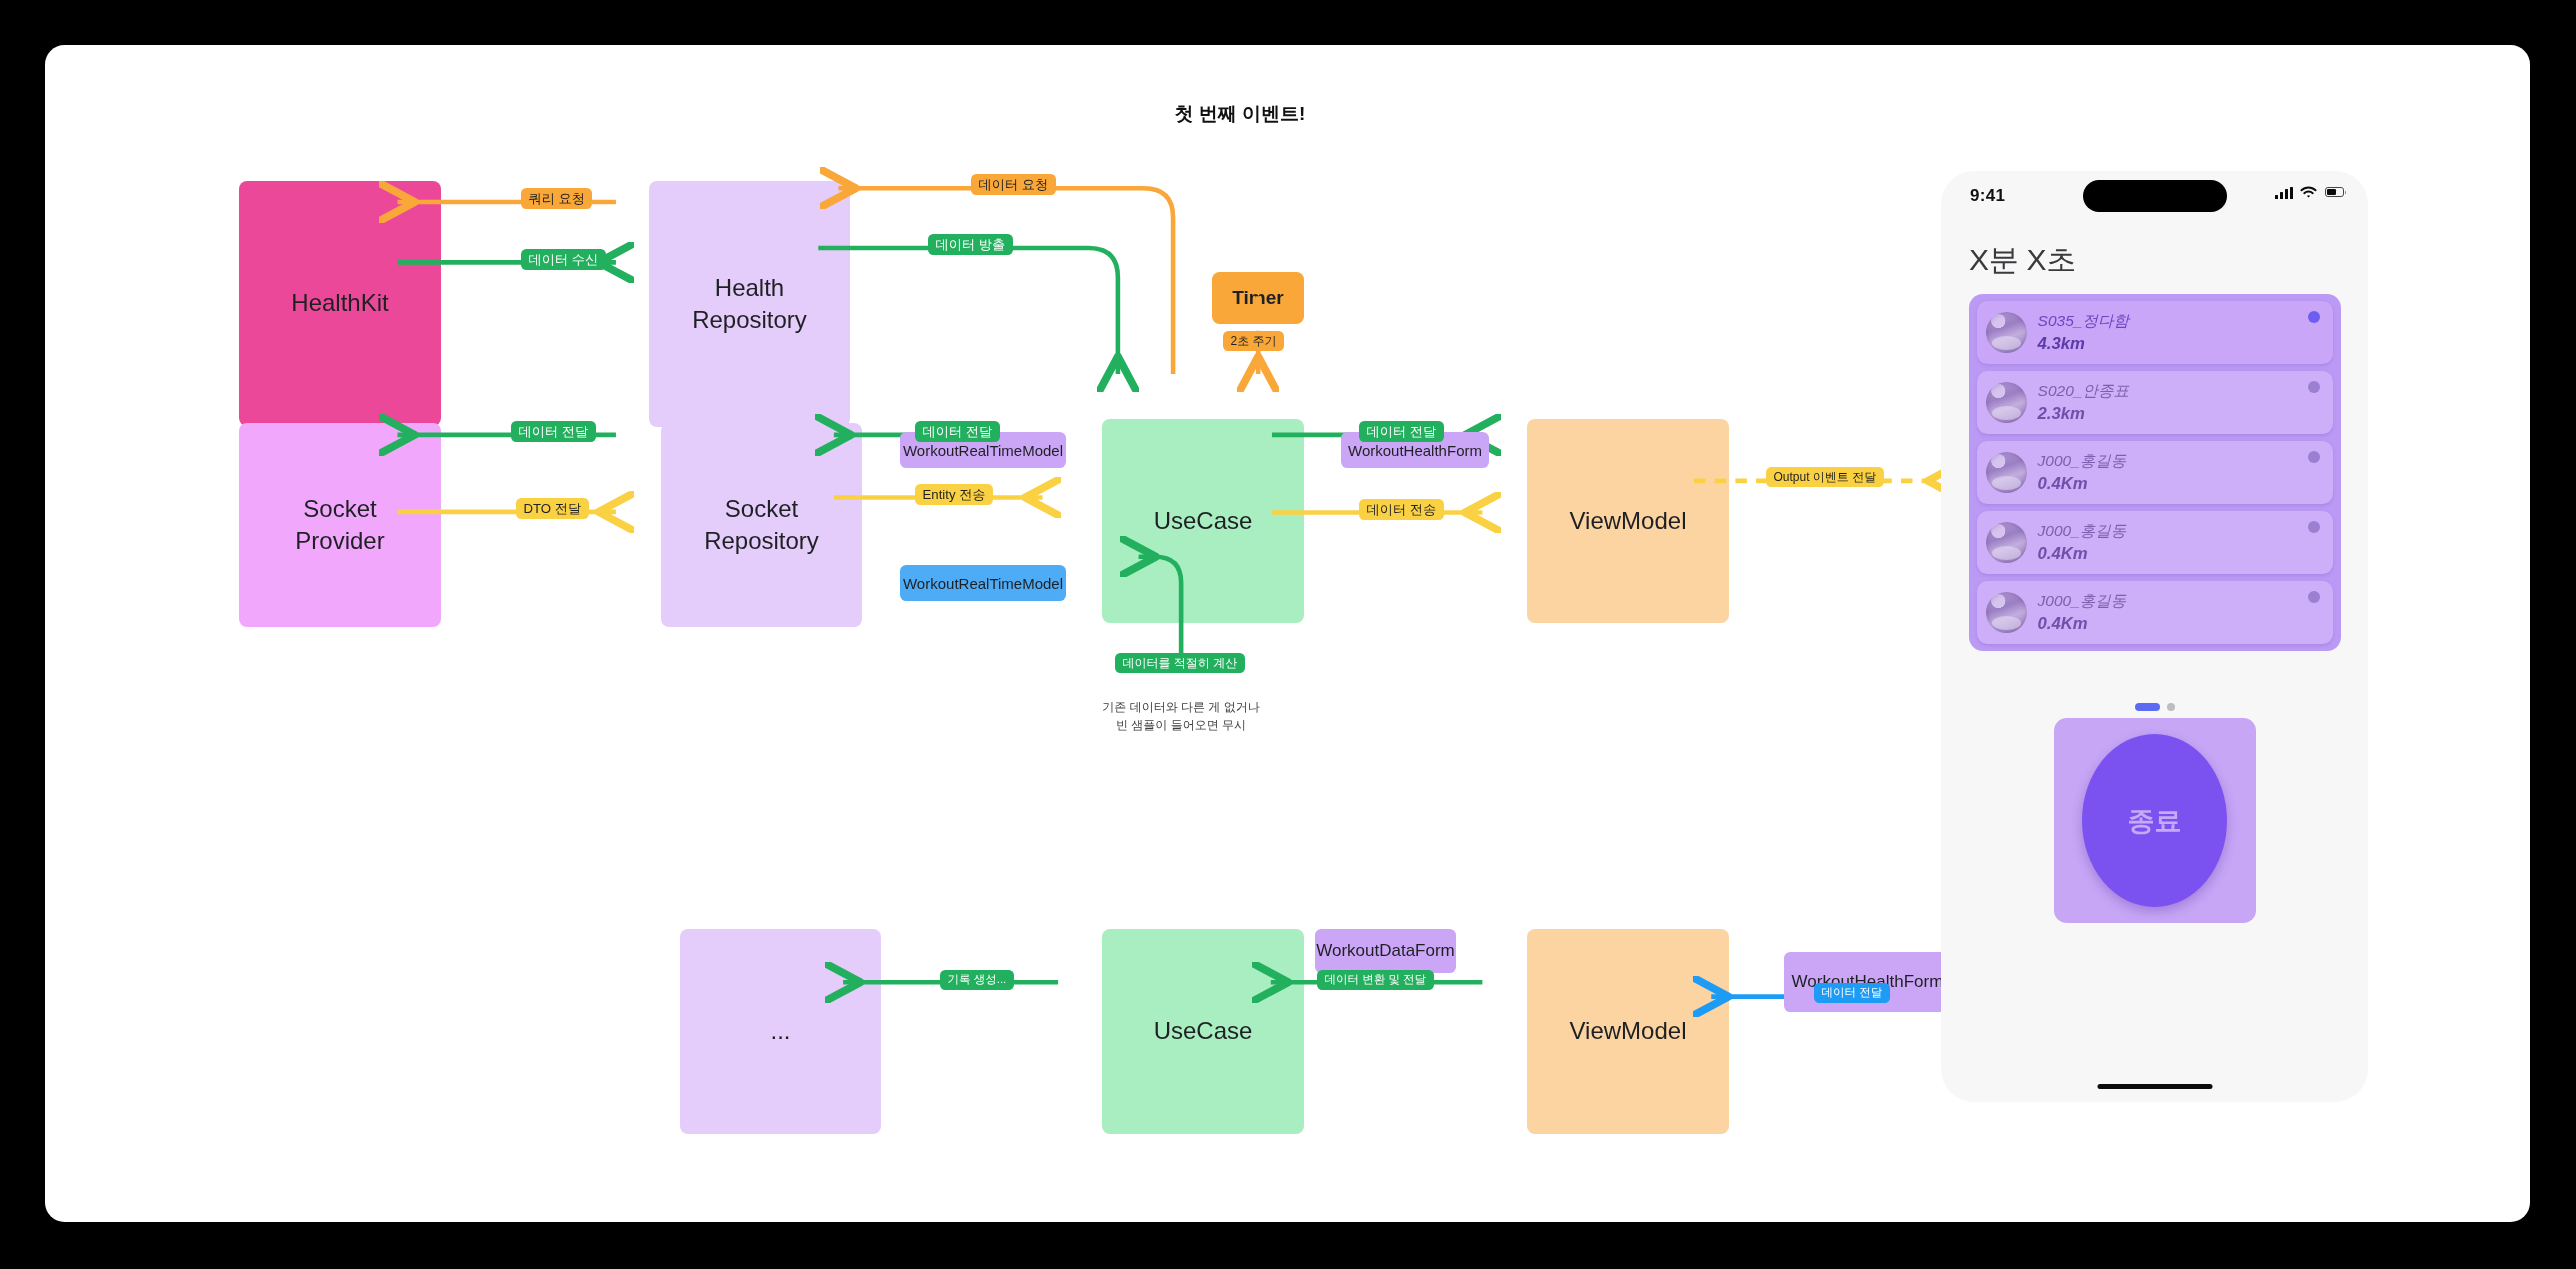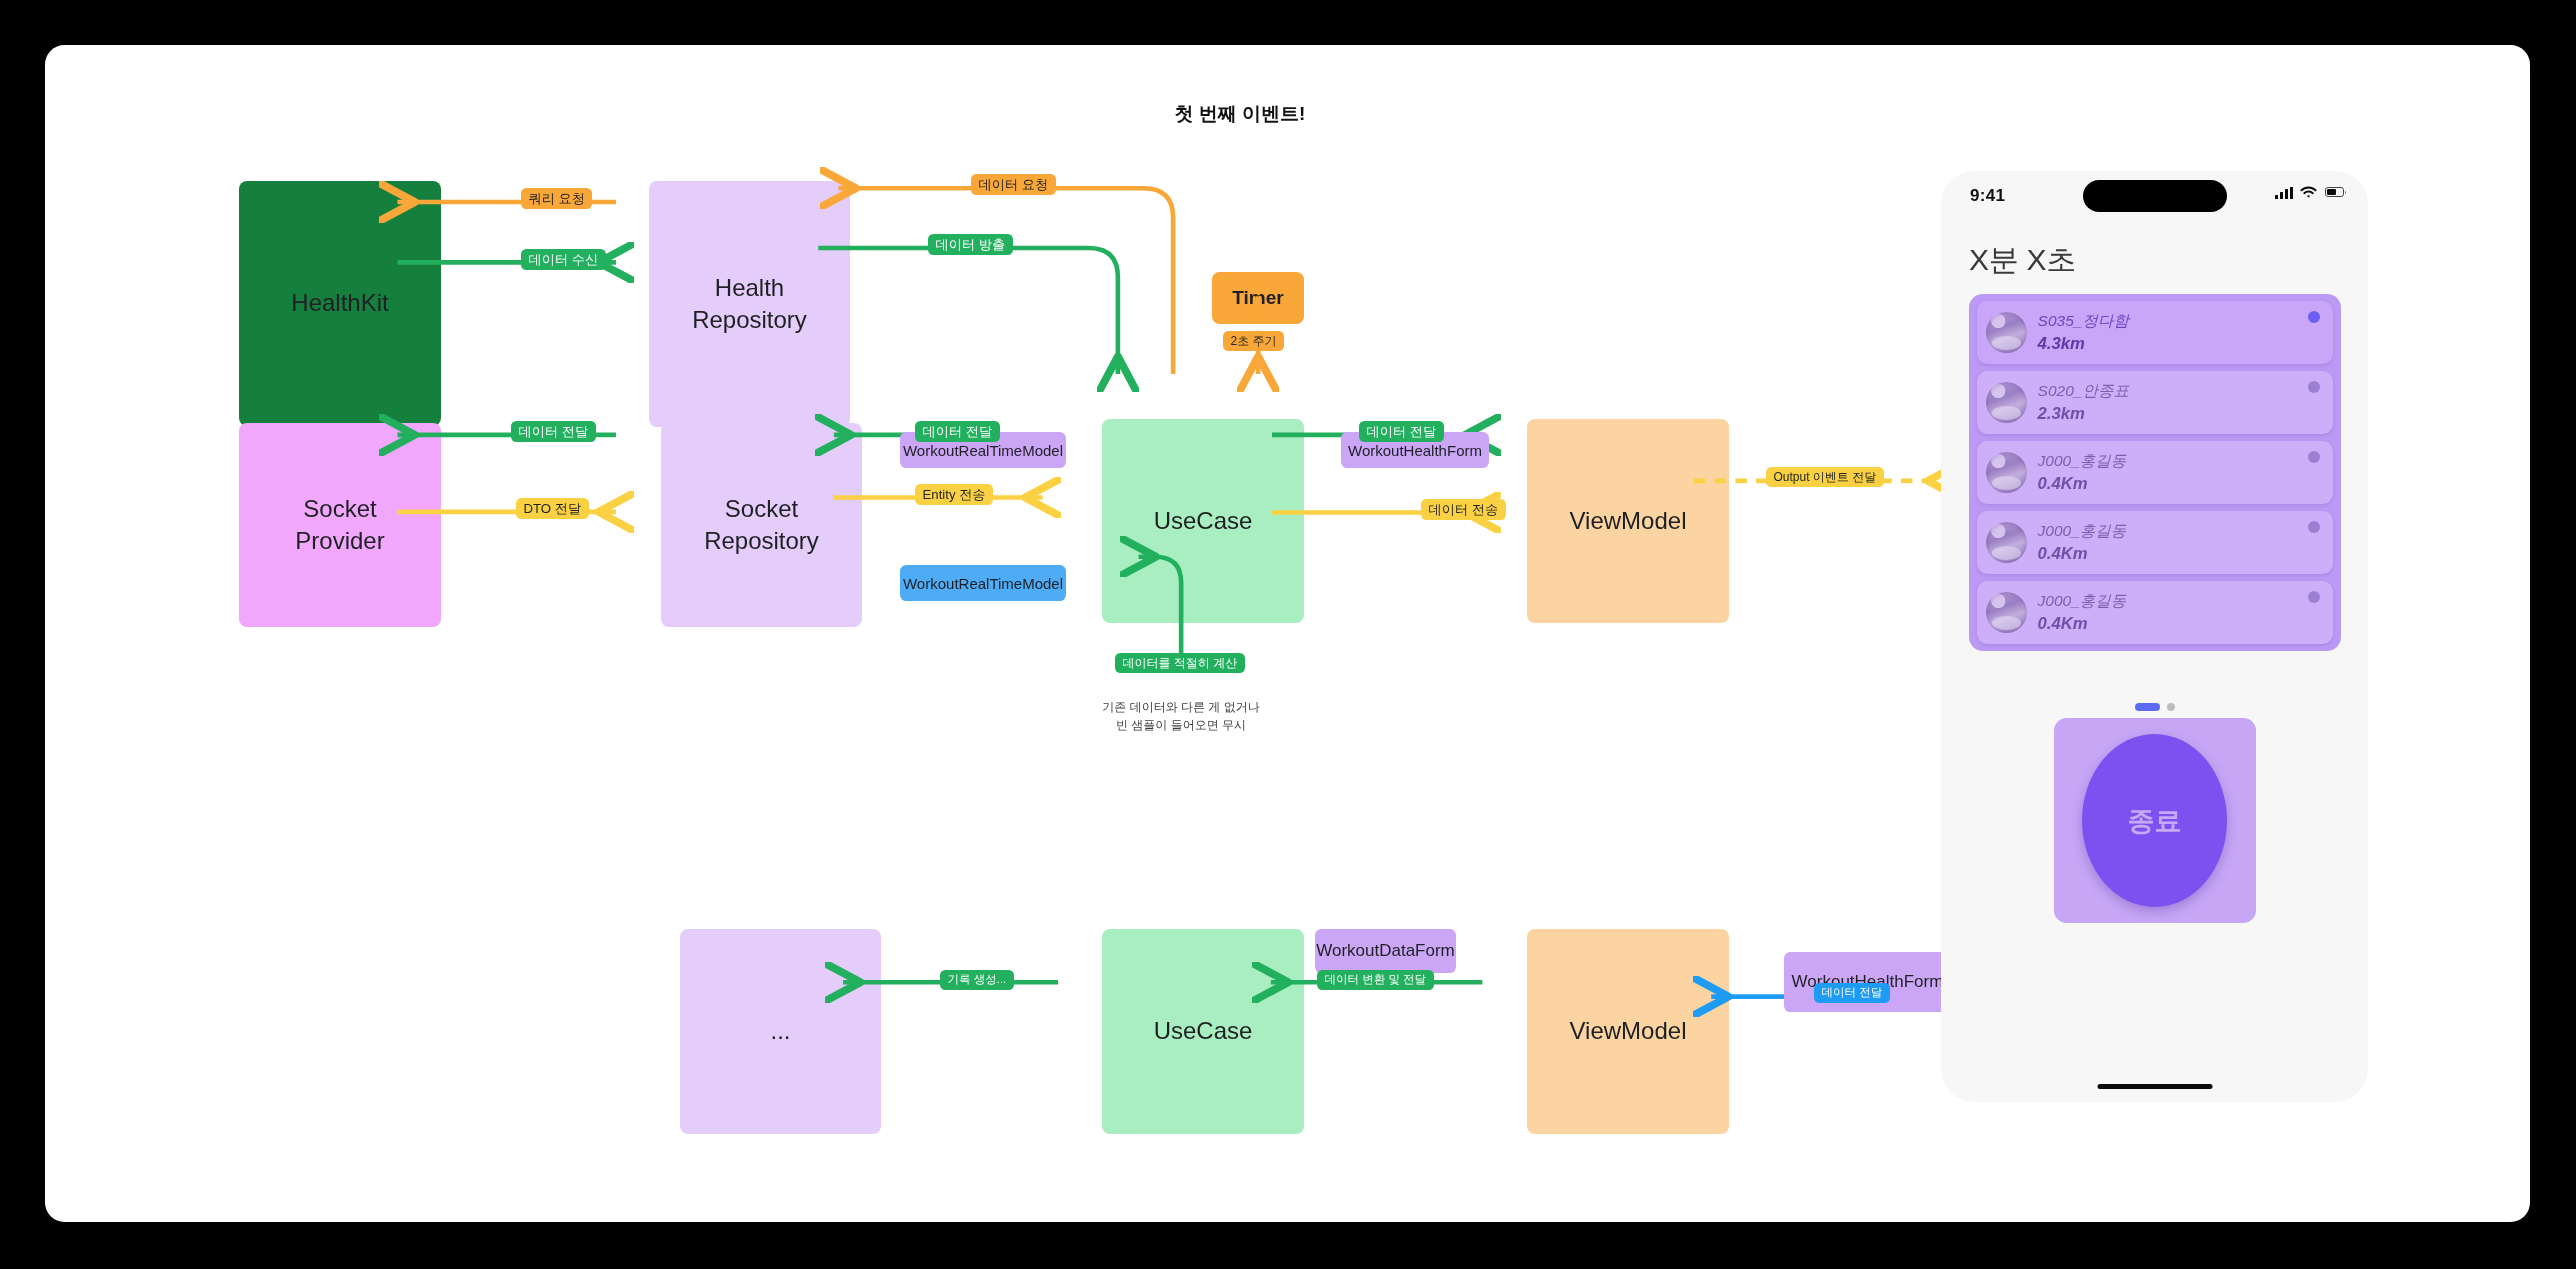--- a/index.html
+++ b/index.html
@@ -181,21 +181,21 @@
 
     <path d="M1976,1060 L1976,935 Q1976,890 1930,890 L1902,890" stroke="#22b05e" stroke-width="8" fill="none" marker-end="url(#ah-green)"></path>
 
     <path d="M1762,1630 L1388,1630" stroke="#22b05e" stroke-width="8" fill="none" marker-end="url(#ah-green)"></path>
 
     <path d="M2500,1630 L2132,1630" stroke="#22b05e" stroke-width="8" fill="none" marker-end="url(#ah-green)"></path>
 
     <path d="M3337,1655 L2898,1655" stroke="#1d9bf5" stroke-width="8" fill="none" marker-end="url(#ah-blue)"></path>
   </svg>
 
-  <div class="node" style="left:194px;top:136px;width:202px;height:245px;background:#15803d;font-size:24px">HealthKit</div>
+  <div class="node" style="left:194px;top:136px;width:202px;height:245px;background:#ec4899;font-size:24px">HealthKit</div>
 
   <div class="node" style="left:604px;top:136px;width:201px;height:246px;background:#e4ccfb;font-size:24px">Health
 Repository</div>
 
   <div class="node" style="left:194px;top:378px;width:202px;height:204px;background:#f1a8fc;font-size:24px">Socket
 Provider</div>
 
   <div class="node" style="left:616px;top:378px;width:201px;height:204px;background:#e4ccfb;font-size:24px">Socket
 Repository</div>
 
@@ -220,21 +220,21 @@
   <div class="pill orange" style="left:476px;top:143px">쿼리 요청</div>
   <div class="pill green" style="left:476px;top:204px">데이터 수신</div>
   <div class="pill orange" style="left:926px;top:129px">데이터 요청</div>
   <div class="pill green" style="left:883px;top:189px">데이터 방출</div>
   <div class="pill orange" style="left:1178px;top:286px;font-size:12px">2초 주기</div>
   <div class="pill green" style="left:466px;top:376px">데이터 전달</div>
   <div class="pill yellow" style="left:471px;top:453px">DTO 전달</div>
   <div class="pill green" style="left:870px;top:376px">데이터 전달</div>
   <div class="pill yellow" style="left:870px;top:439px">Entity 전송</div>
   <div class="pill green" style="left:1314px;top:376px">데이터 전달</div>
-  <div class="pill yellow" style="left:1376px;top:454px">데이터 전송</div>
+  <div class="pill yellow" style="left:1314px;top:454px">데이터 전송</div>
   <div class="pill yellow" style="left:1721px;top:422px;font-size:12px">Output 이벤트 전달</div>
   <div class="pill green" style="left:1070px;top:608px;font-size:12px">데이터를 적절히 계산</div>
   <div class="pill green" style="left:895px;top:925px;font-size:11.5px">기록 생성...</div>
   <div class="pill green" style="left:1272px;top:925px;font-size:11.5px">데이터 변환 및 전달</div>
   <div class="pill blue" style="left:1769px;top:938px;font-size:11.5px">데이터 전달</div>
 
   <div class="headline" style="left:1195px;top:56px;transform:translateX(-50%)">첫 번째 이벤트!</div>
 
   <div class="note" style="left:1136px;top:653px;transform:translateX(-50%)">기존 데이터와 다른 게 없거나
 빈 샘플이 들어오면 무시</div>

